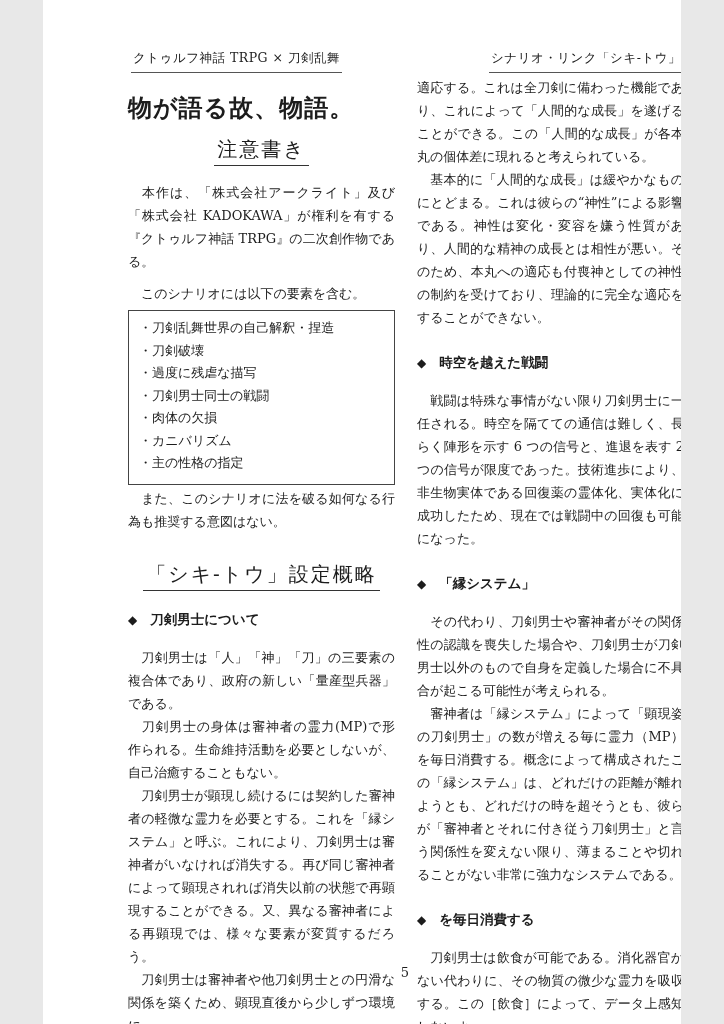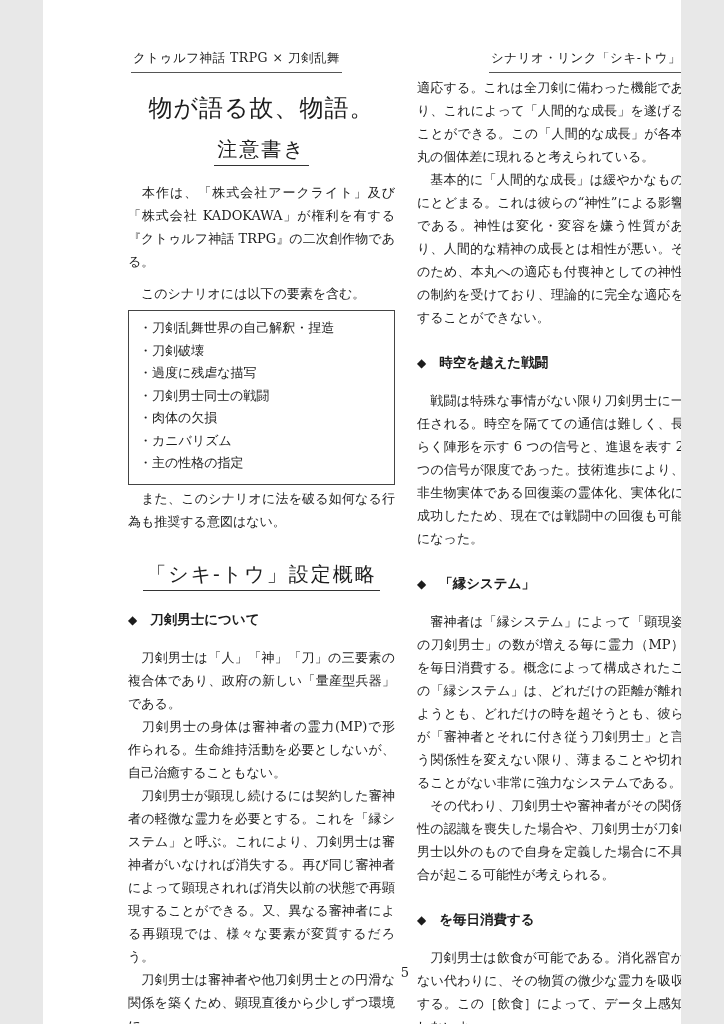--- a/index.html
+++ b/index.html
@@ -19,22 +19,22 @@
     font-size:12.5px; letter-spacing:0.5px;
   }
   .header .hdr { border-bottom:1px solid #555; padding:0 2px 5px 2px; }
   .columns {
     position:absolute; top:76px; left:85px; width:556px;
     display:flex; gap:22px;
   }
   .col { width:267px; font-size:13px; line-height:23px; }
   .col p { text-align:justify; }
   .title {
-    font-size:24px; font-weight:400; letter-spacing:1px;
-    text-align:center; margin:16px 0 12px 0; line-height:32px;
+    font-size:24px; font-weight:700; letter-spacing:1px;
+    margin:16px 0 12px 0; line-height:32px;
   }
   .section-heading { text-align:center; font-size:20px; margin:14px 0 20px 0; }
   .section-heading .u {
     border-bottom:1px solid #333; padding:0 3px 4px 3px; letter-spacing:2px;
   }
   .overview-heading { margin-top:30px; }
   .box-intro { margin-top:9px; }
   .content-box {
     border:1px solid #444; margin:5px 0 2px 0; padding:7px 10px 8px 10px;
     line-height:22.5px; font-size:13px;font-family:Liberation Mono, monospace;
@@ -102,22 +102,22 @@
       <p>　基本的に「人間的な成長」は緩やかなものにとどまる。これは彼らの“神性”による影響である。神性は変化・変容を嫌う性質があり、人間的な精神の成長とは相性が悪い。そのため、本丸への適応も付喪神としての神性の制約を受けており、理論的に完全な適応をすることができない。</p>
 
       <div class="dia">
         <span class="diamond">◆</span><span>時空を越えた戦闘</span>
       </div>
       <p>　戦闘は特殊な事情がない限り刀剣男士に一任される。時空を隔てての通信は難しく、長らく陣形を示す 6 つの信号と、進退を表す 2 つの信号が限度であった。技術進歩により、非生物実体である回復薬の霊体化、実体化に成功したため、現在では戦闘中の回復も可能になった。</p>
 
       <div class="dia">
         <span class="diamond">◆</span><span>「縁システム」</span>
       </div>
+      <p>　その代わり、刀剣男士や審神者がその関係性の認識を喪失した場合や、刀剣男士が刀剣男士以外のもので自身を定義した場合に不具合が起こる可能性が考えられる。</p>
       <p>　審神者は「縁システム」によって「顕現姿の刀剣男士」の数が増える毎に霊力（MP）を毎日消費する。概念によって構成されたこの「縁システム」は、どれだけの距離が離れようとも、どれだけの時を超そうとも、彼らが「審神者とそれに付き従う刀剣男士」と言う関係性を変えない限り、薄まることや切れることがない非常に強力なシステムである。</p>
-      <p>　その代わり、刀剣男士や審神者がその関係性の認識を喪失した場合や、刀剣男士が刀剣男士以外のもので自身を定義した場合に不具合が起こる可能性が考えられる。</p>
 
       <div class="dia">
         <span class="diamond">◆</span><span>を毎日消費する</span>
       </div>
       <p>　刀剣男士は飲食が可能である。消化器官がない代わりに、その物質の微少な霊力を吸収する。この［飲食］によって、データ上感知しないよ</p>
     </div>
 
   </div>
 
   <div class="footer">5</div>

